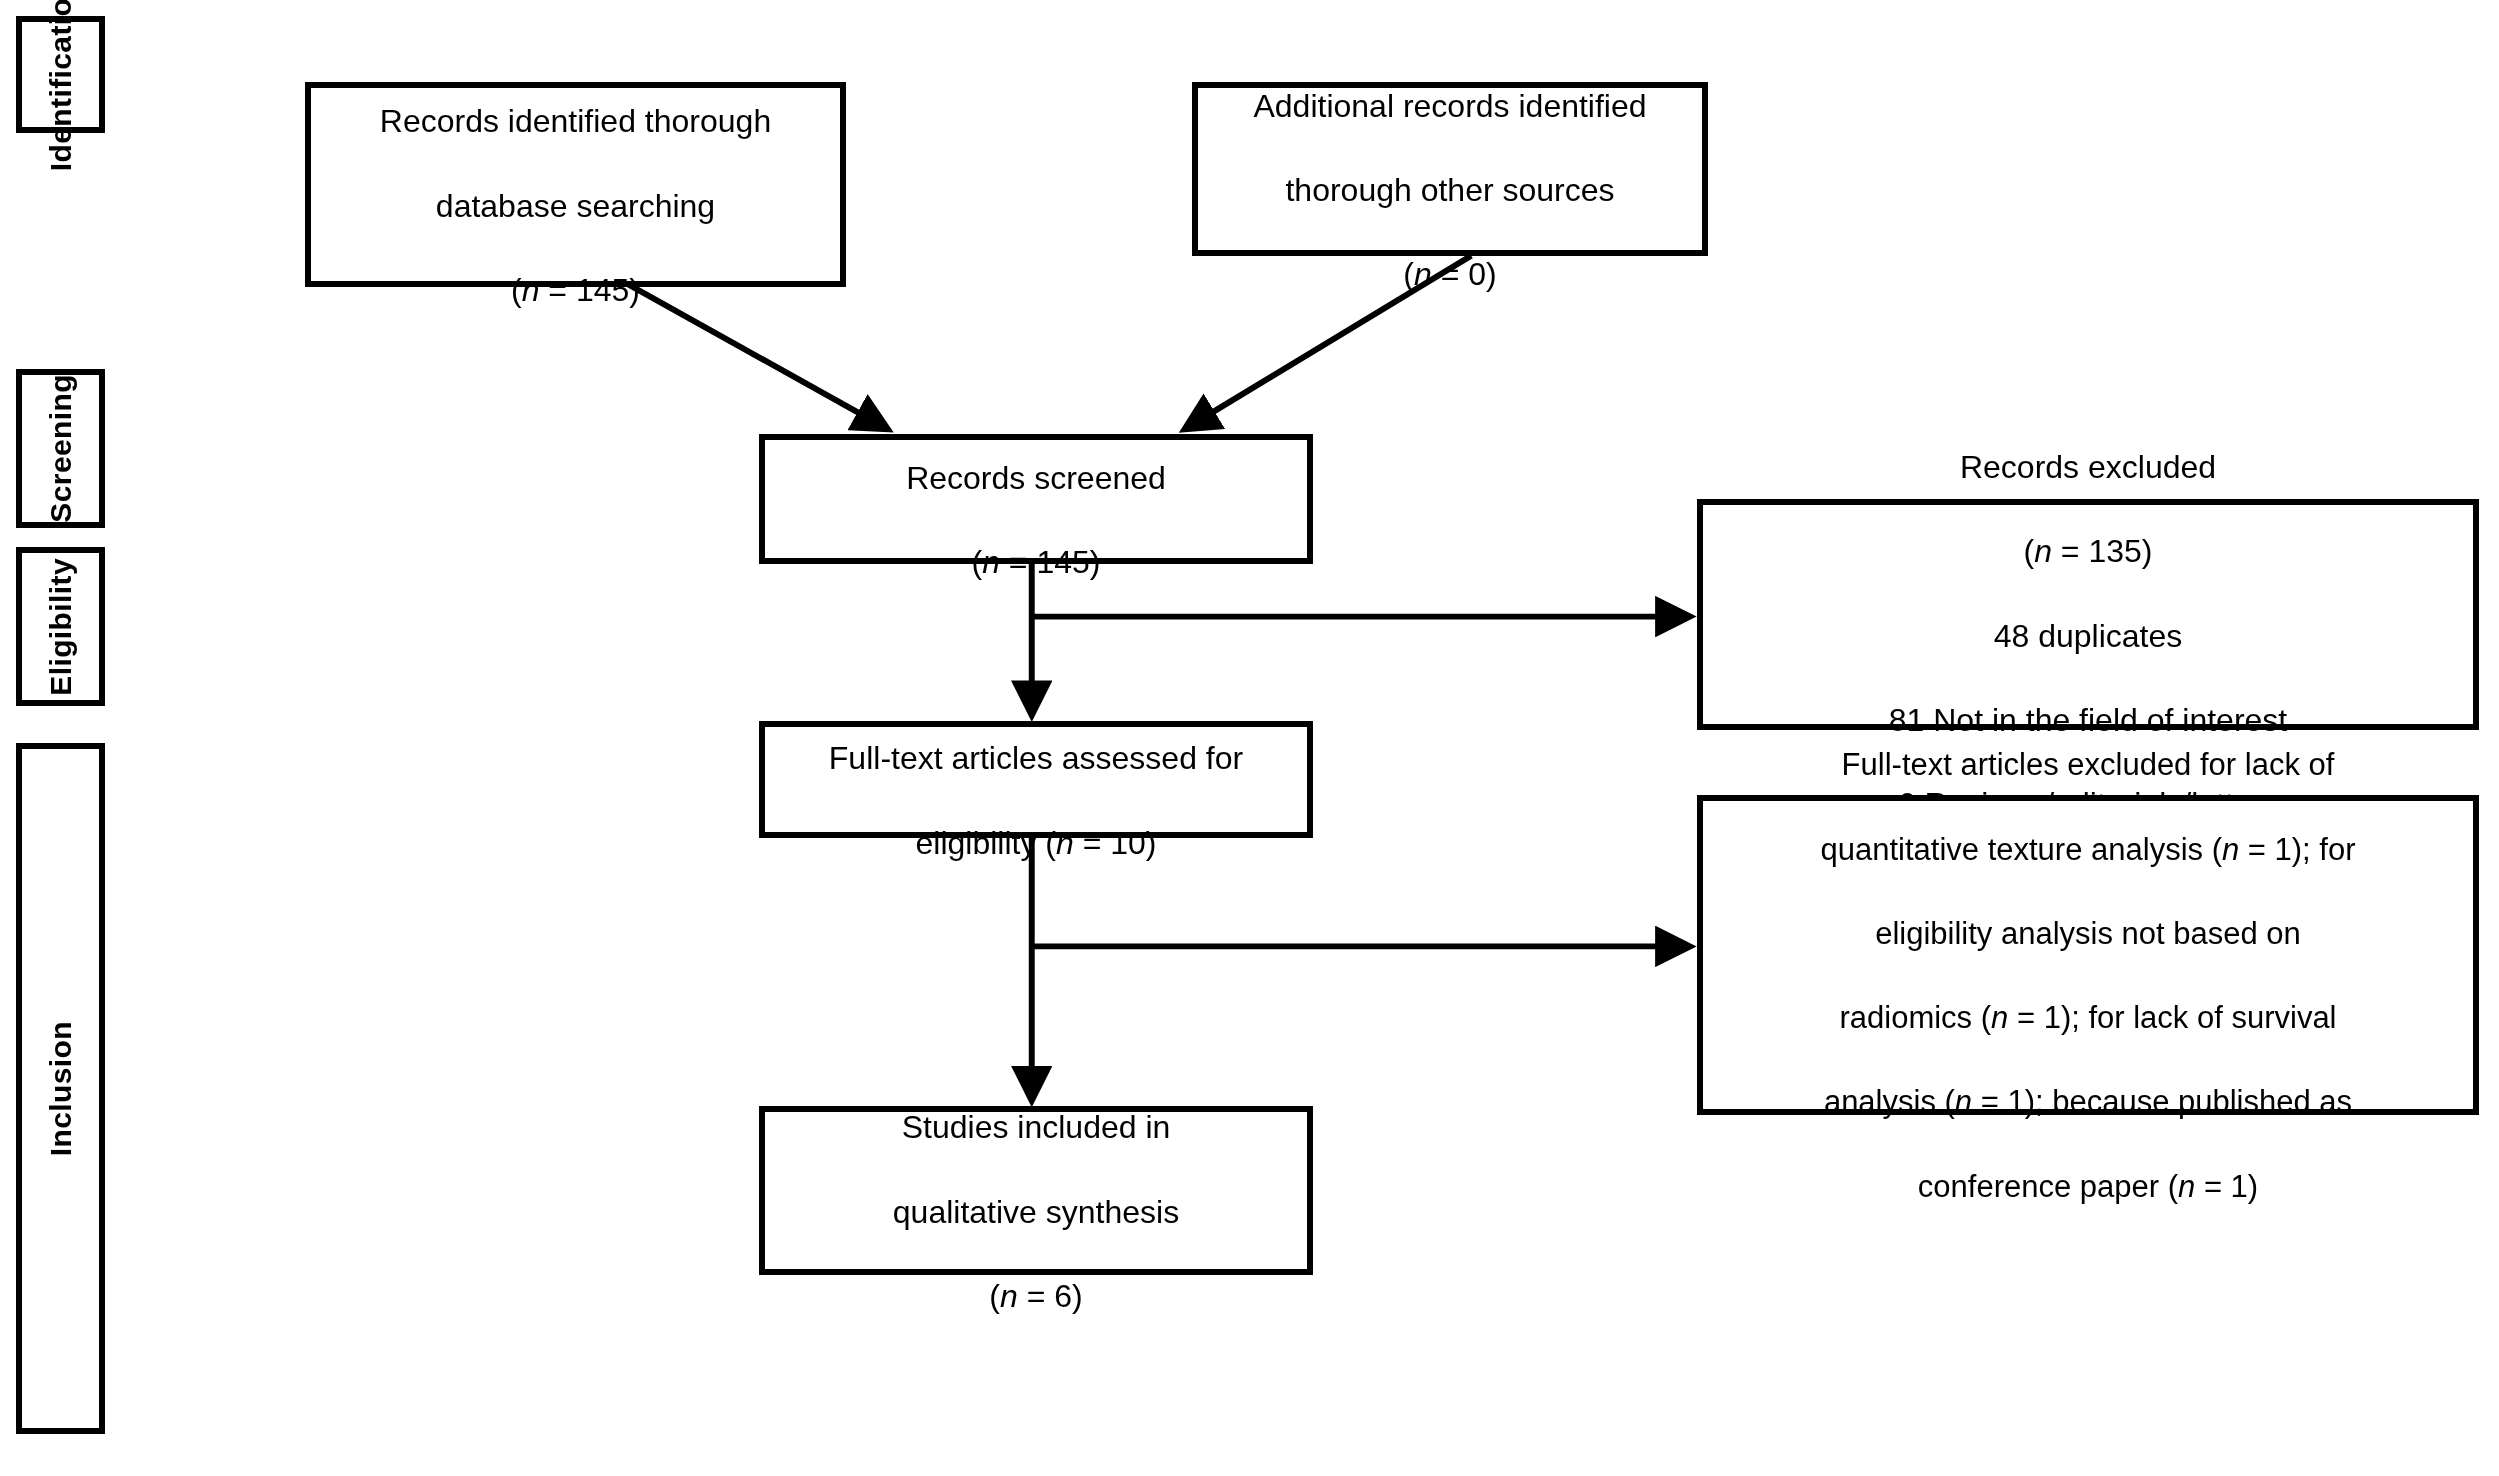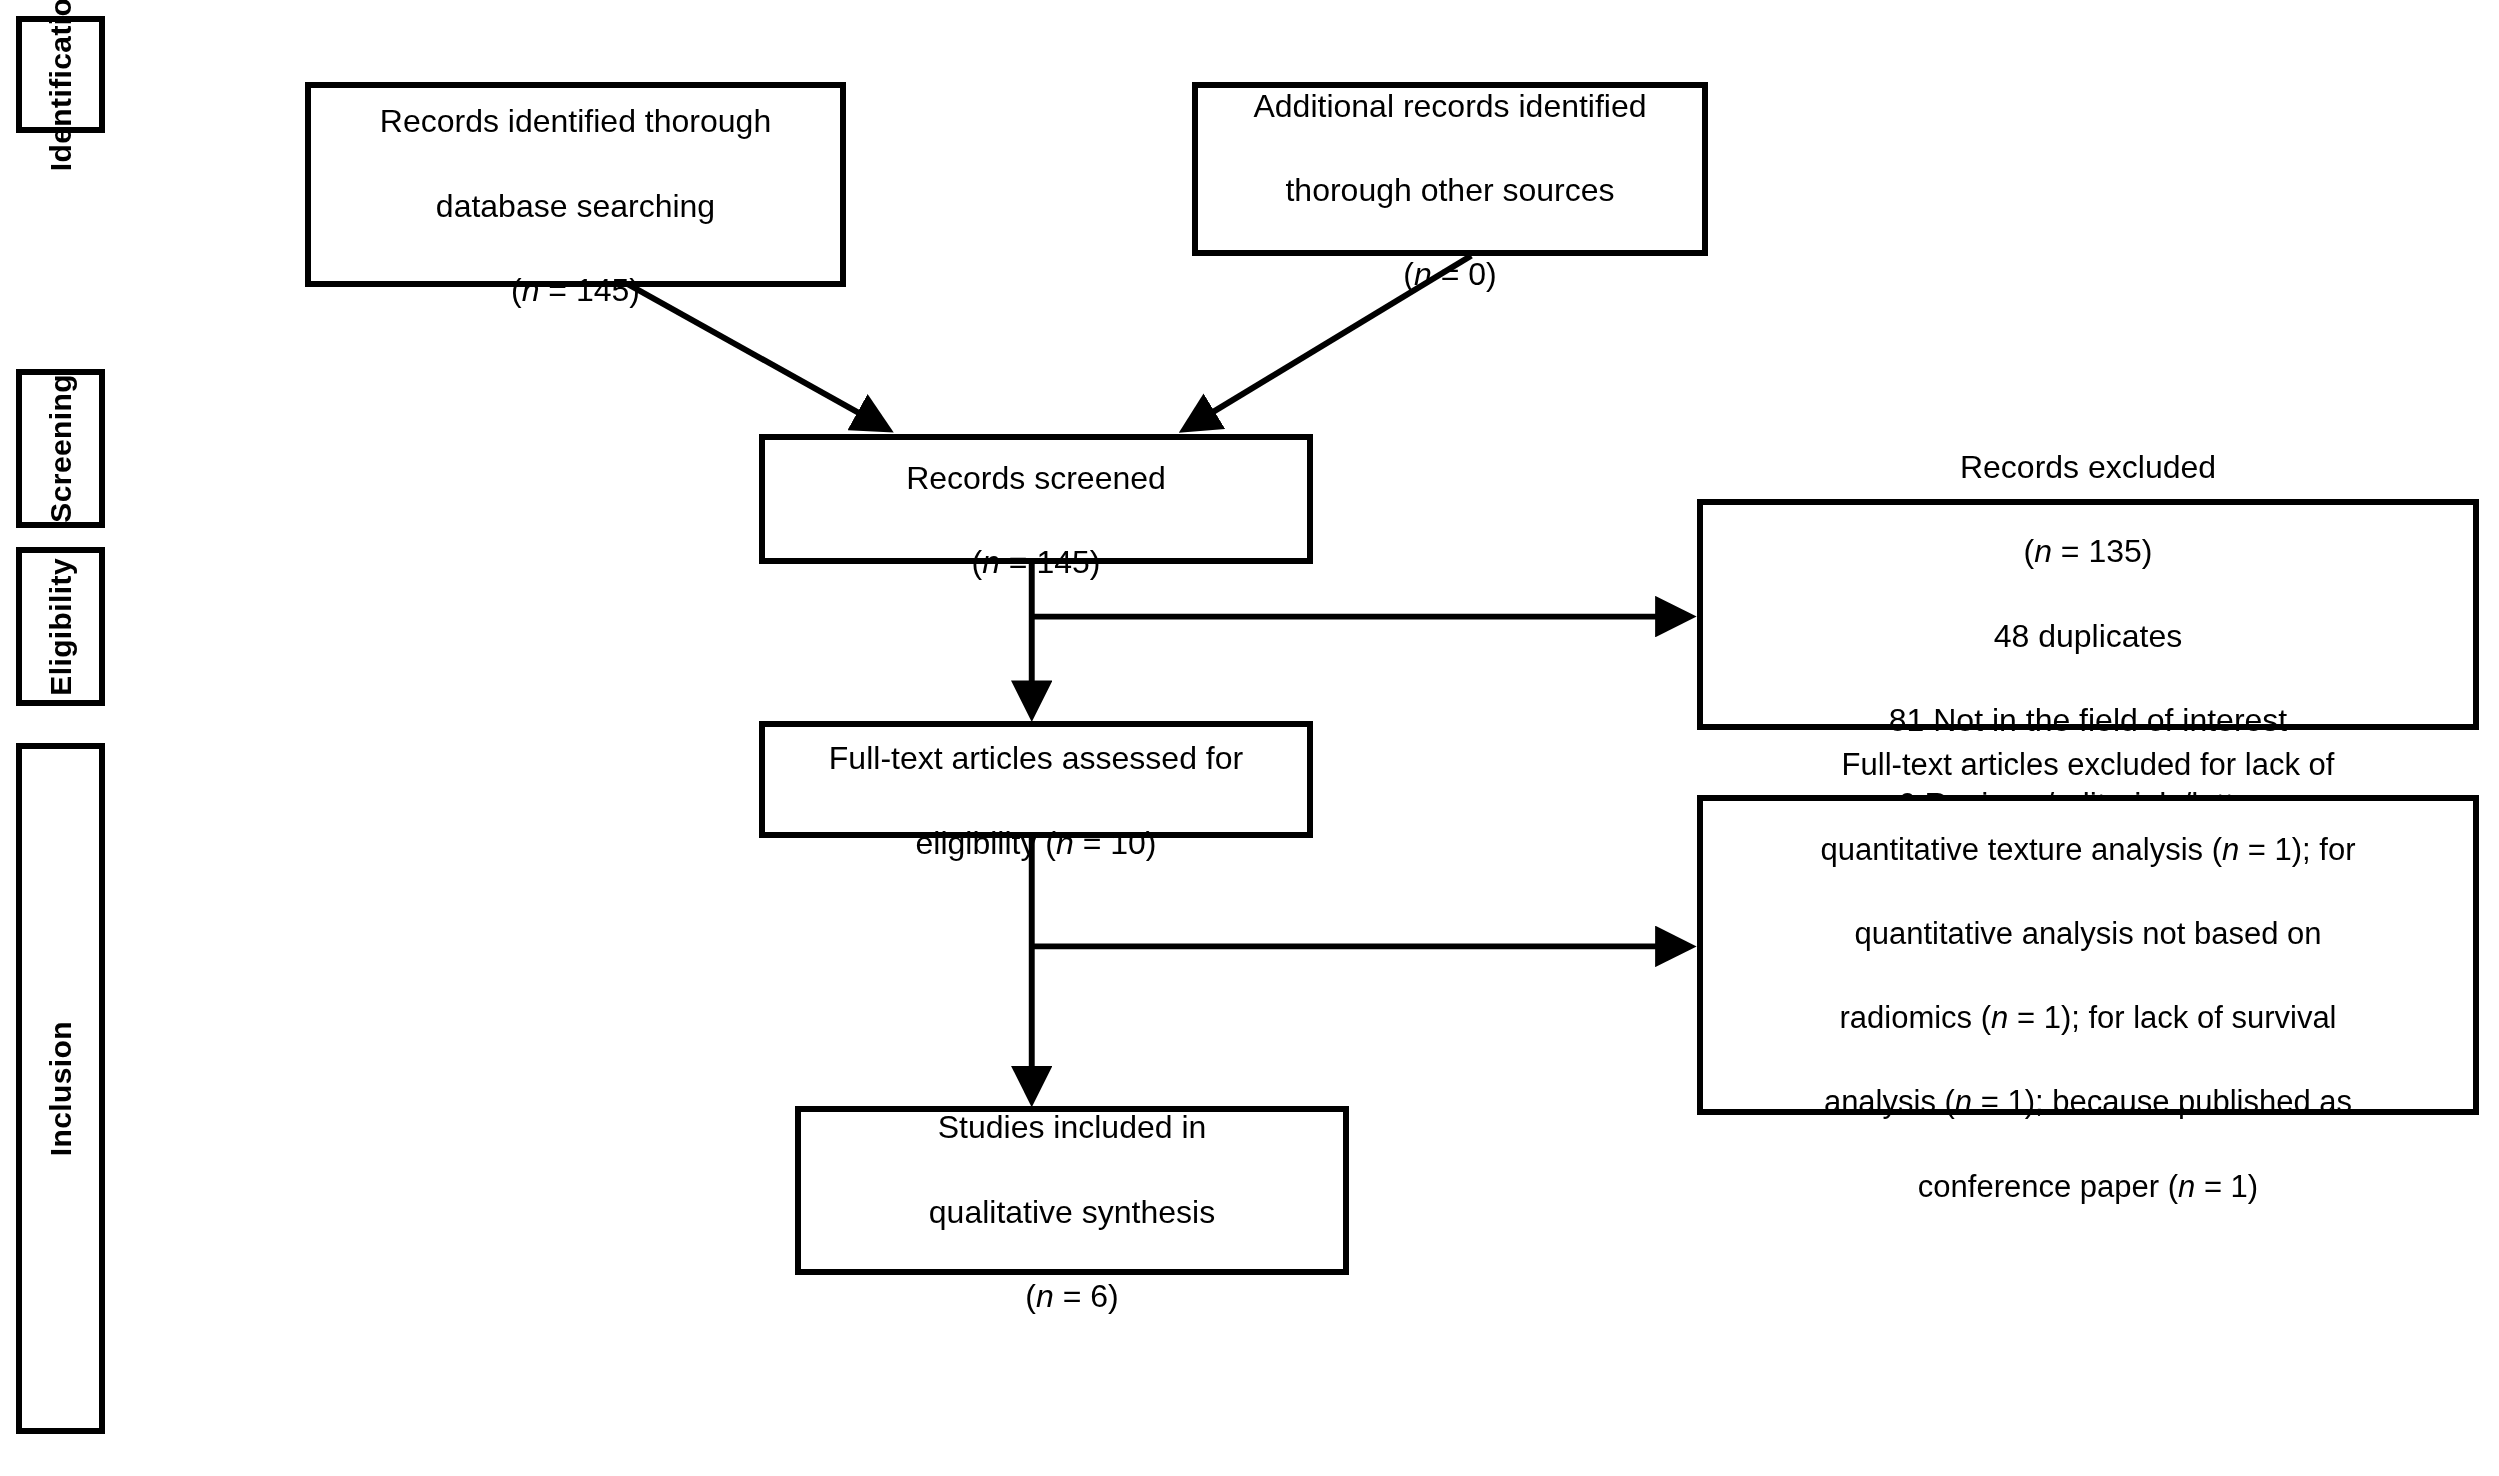--- a/index.html
+++ b/index.html
@@ -150,28 +150,28 @@
     <div class="btext">
       <span>Full-text articles assessed for</span><br>
       <span><span>eligibility (</span><i>n</i><span> = 10)</span></span>
     </div>
   </div>
 
   <div class="flow-box" style="left:1697px; top:795px; width:782px; height:320px;">
     <div class="btext dense">
       <span>Full-text articles excluded for lack of</span><br>
       <span>quantitative texture analysis (<i>n</i> = 1); for</span><br>
-      <span>quantitative analysis not based on</span><br>
+      <span>eligibility analysis not based on</span><br>
       <span>radiomics (<i>n</i> = 1); for lack of survival</span><br>
       <span>analysis (<i>n</i> = 1); because published as</span><br>
       <span>conference paper (<i>n</i> = 1)</span>
     </div>
   </div>
 
-  <div class="flow-box" style="left:795px; top:1106px; width:554px; height:169px;">
+  <div class="flow-box" style="left:759px; top:1106px; width:554px; height:169px;">
     <div class="btext">
       <span>Studies included in</span><br>
       <span>qualitative synthesis</span><br>
       <span>(<i>n</i> = <span>6</span>)</span>
     </div>
   </div>
 
 </div>
 
 

